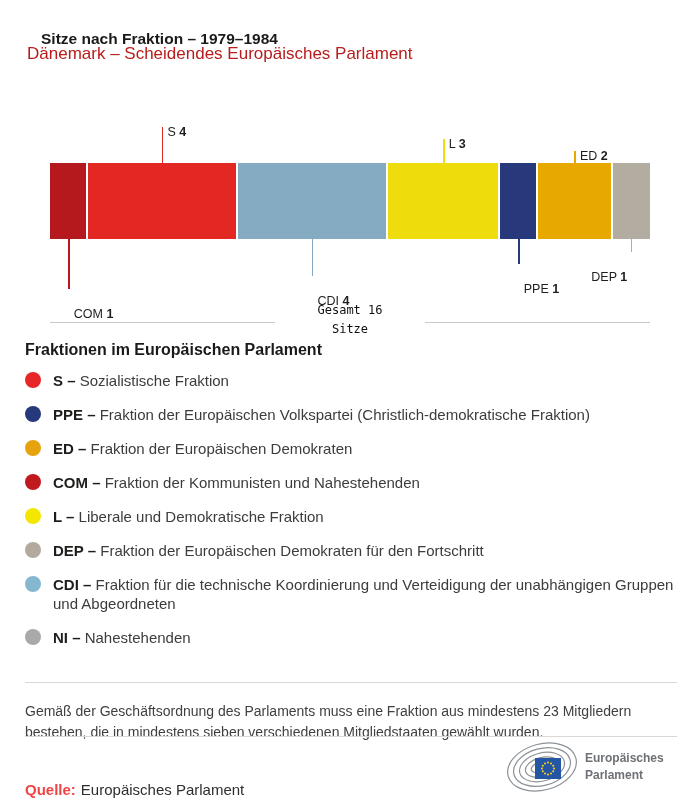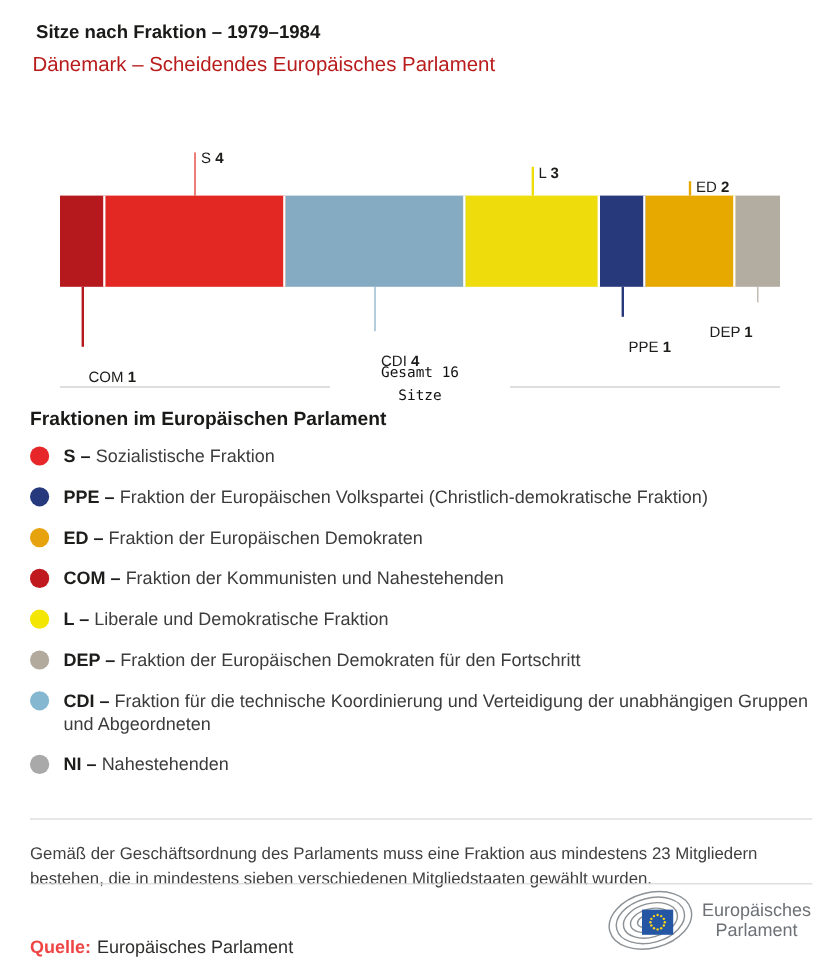--- a/index.html
+++ b/index.html
@@ -1,21 +1,21 @@
 <!DOCTYPE html>
 <html><head>
 <meta charset="utf-8">
 <style>
   html,body{margin:0;padding:0;background:#ffffff;}
   .page{
     position:relative;width:700px;height:802px;background:#ffffff;overflow:hidden;
     font-family:"Liberation Sans",sans-serif;color:#1d1d1b;
   }
   
-  .title{position:absolute;left:25px;top:14px;margin:5px;font-size:15.5px;font-weight:700;color:#1a1a18;}
+  .title{position:absolute;left:25px;top:14px;margin:16px;font-size:15.5px;font-weight:700;color:#1a1a18;}
   .subtitle{position:absolute;left:27px;top:44px;margin:0;font-size:17px;font-weight:400;color:#b91c1c;}
 
   
   #bar-wrap{position:absolute;left:50px;top:163px;width:600px;height:76px;}
   .seg{position:absolute;top:0;height:100%;box-sizing:border-box;}
   .tick{position:absolute;width:1.5px;}
   .callout-label{position:absolute;font-size:12.5px;line-height:14px;white-space:nowrap;color:#1d1d1b;margin-top:32px;}
   .callout-label b{font-weight:700;}
 
   
@@ -30,21 +30,21 @@
   .legend li{display:flex;align-items:flex-start;margin-bottom:15px;font-size:15px;line-height:19px;color:#3c3c3c;}
   .dot{width:16px;height:16px;border-radius:50%;flex:0 0 16px;margin-right:12px;margin-top:1px;}
   .abbr{font-weight:700;color:#1d1d1b;white-space:pre;}
 
   
   .rule-h{position:absolute;left:25px;width:652px;height:1px;background:#d8d8d8;}
   .footnote{position:absolute;left:25px;top:687px;width:652px;font-size:14px;line-height:21px;color:#3f3f3f;}
   .source{position:absolute;left:25px;top:766px;font-size:15px;color:#2e2e2d;}
   .source .src-label{font-weight:700;color:#ef4444;margin-right:5px;}
   .logo{position:absolute;left:504px;top:740px;display:flex;align-items:center;}
-  .logo-text{font-size:15px;font-weight:400;color:#6d7175;line-height:17px;margin-left:7px;text-align:center;}
+  .logo-text{font-size:12px;font-weight:700;color:#6d7175;line-height:17px;margin-left:7px;}
 </style>
 </head>
 <body>
 
 <div class="page">
 
   <h1 class="title">Sitze nach Fraktion – 1979–1984</h1>
   <h2 class="subtitle">Dänemark – Scheidendes Europäisches Parlament</h2>
 
   <div id="bar-wrap">

